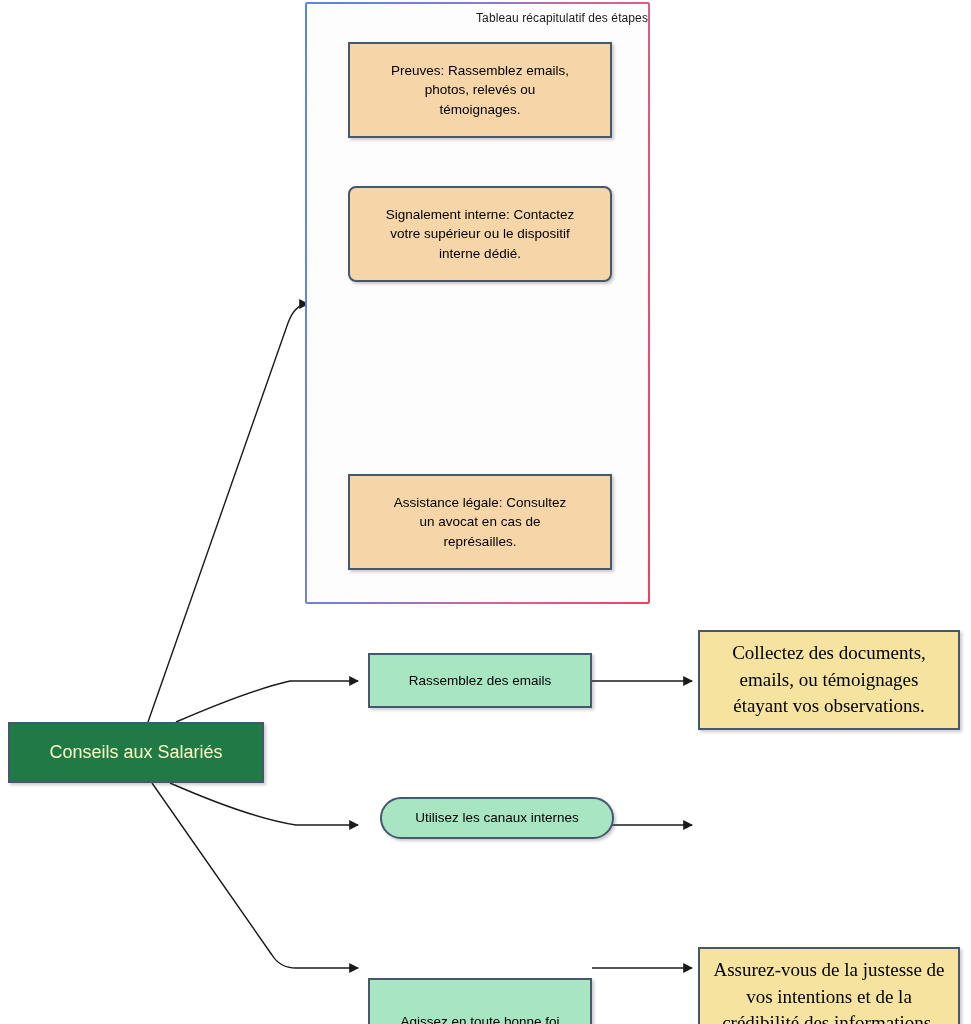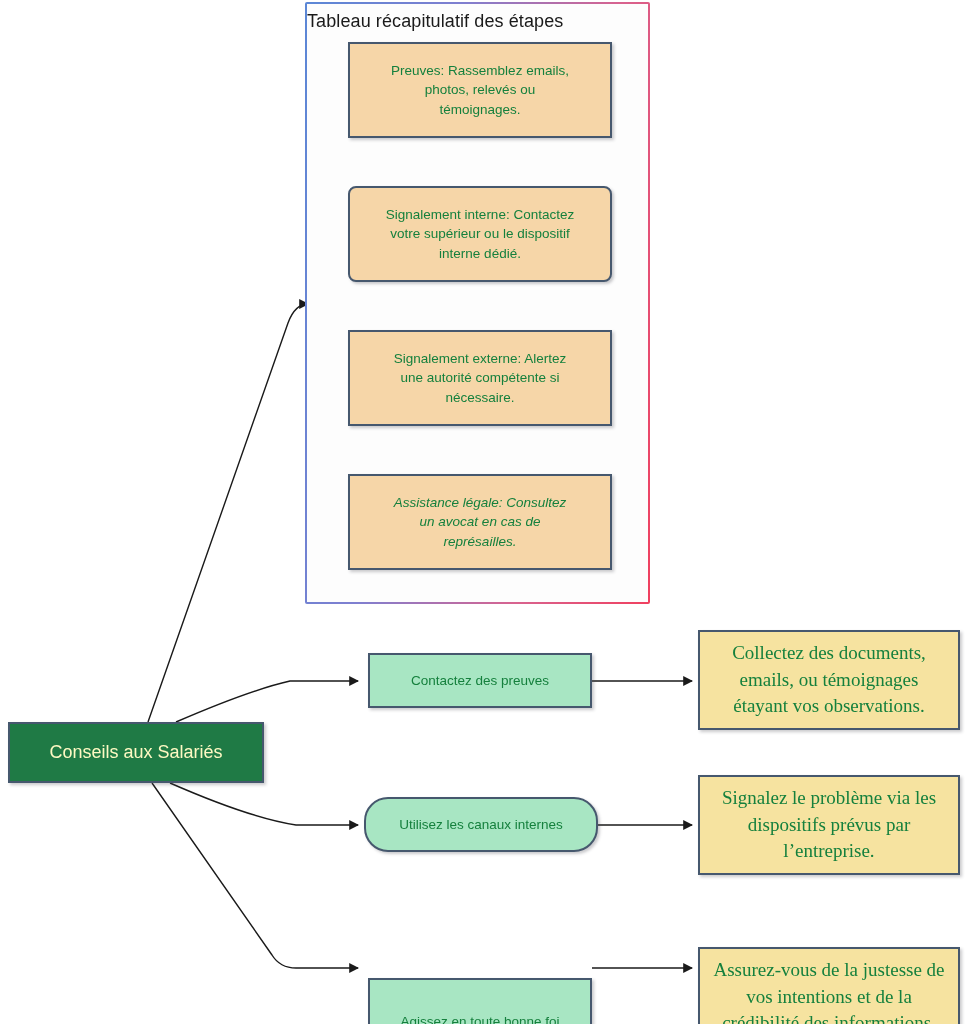--- a/index.html
+++ b/index.html
@@ -38,37 +38,37 @@
     border-radius: 2px;
     background:
       linear-gradient(#fdfdfd, #fdfdfd) padding-box,
       linear-gradient(100deg, #5b87d6 0%, #7f7fd0 35%, #d8638f 70%, #f0405f 100%) border-box;
   }
   .group-title {
     position: absolute;
     left: 0;
     top: 7px;
     width: 100%;
-    text-align: left;
-    font-size: 18px;
+    text-align: right;
+    font-size: 12px;
     color: #1a1a1a;
     letter-spacing: .1px;
   }
 
   
   .node {
     position: absolute;
     box-sizing: border-box;
     border: 2px solid #46586e;
     display: flex;
     align-items: center;
     justify-content: center;
     text-align: center;
     line-height: 1.42;
-    color: #15803d;
+    color: #000000;
     box-shadow: 2px 2px 3px rgba(80,80,90,0.30);
   }
   .node .txt {
     display: block;
     padding: 0 8px;
     white-space: pre-line;
   }
 
   .node.step {
     background: #f6d6a8;
@@ -124,59 +124,49 @@
 photos, relevés ou
 témoignages.</span>
   </div>
 
   <div class="node step" style="left:348px; top:186px; width:264px; height:96px;border-radius:8px;">
     <span class="txt">Signalement interne: Contactez
 votre supérieur ou le dispositif
 interne dédié.</span>
   </div>
 
-  <div class="node step" style="left:348px; top:330px; width:264px; height:96px;">
-    <span class="txt">Signalement externe: Alertez
-une autorité compétente si
-nécessaire.</span>
-  </div>
 
-  <div class="node step" style="left:348px; top:474px; width:264px; height:96px;font-style:italic;">
+  <div class="node step" style="left:348px; top:474px; width:264px; height:96px;">
     <span class="txt">Assistance légale: Consultez
 un avocat en cas de
 représailles.</span>
   </div>
 
   <div class="node root" style="left:8px; top:722px; width:256px; height:61px;">
     <span class="txt">Conseils aux Salariés</span>
   </div>
 
   <div class="node mid" style="left:368px; top:653px; width:224px; height:55px;">
-    <span class="txt">Contactez des preuves</span>
+    <span class="txt">Rassemblez des emails</span>
   </div>
 
-  <div class="node mid" style="left:364px; top:797px; width:234px; height:55px;border-radius:24px;">
+  <div class="node mid" style="left:380px; top:797px; width:234px; height:42px;border-radius:24px;">
     <span class="txt">Utilisez les canaux internes</span>
   </div>
 
   <div class="node mid" style="left:368px; top:978px; width:224px; height:55px;align-items:flex-end;">
     <span class="txt">Agissez en toute bonne foi</span>
   </div>
 
   <div class="node leaf" style="left:698px; top:630px; width:262px; height:100px;">
     <span class="txt">Collectez des documents,
 emails, ou témoignages
 étayant vos observations.</span>
   </div>
 
-  <div class="node leaf" style="left:698px; top:775px; width:262px; height:100px;">
-    <span class="txt">Signalez le problème via les
-dispositifs prévus par
-l’entreprise.</span>
-  </div>
 
   <div class="node leaf" style="left:698px; top:920px; width:262px; height:100px;margin-top:27px;">
     <span class="txt">Assurez-vous de la justesse de
 vos intentions et de la
 crédibilité des informations.</span>
   </div>
 
 </div>
 
 </body></html>

